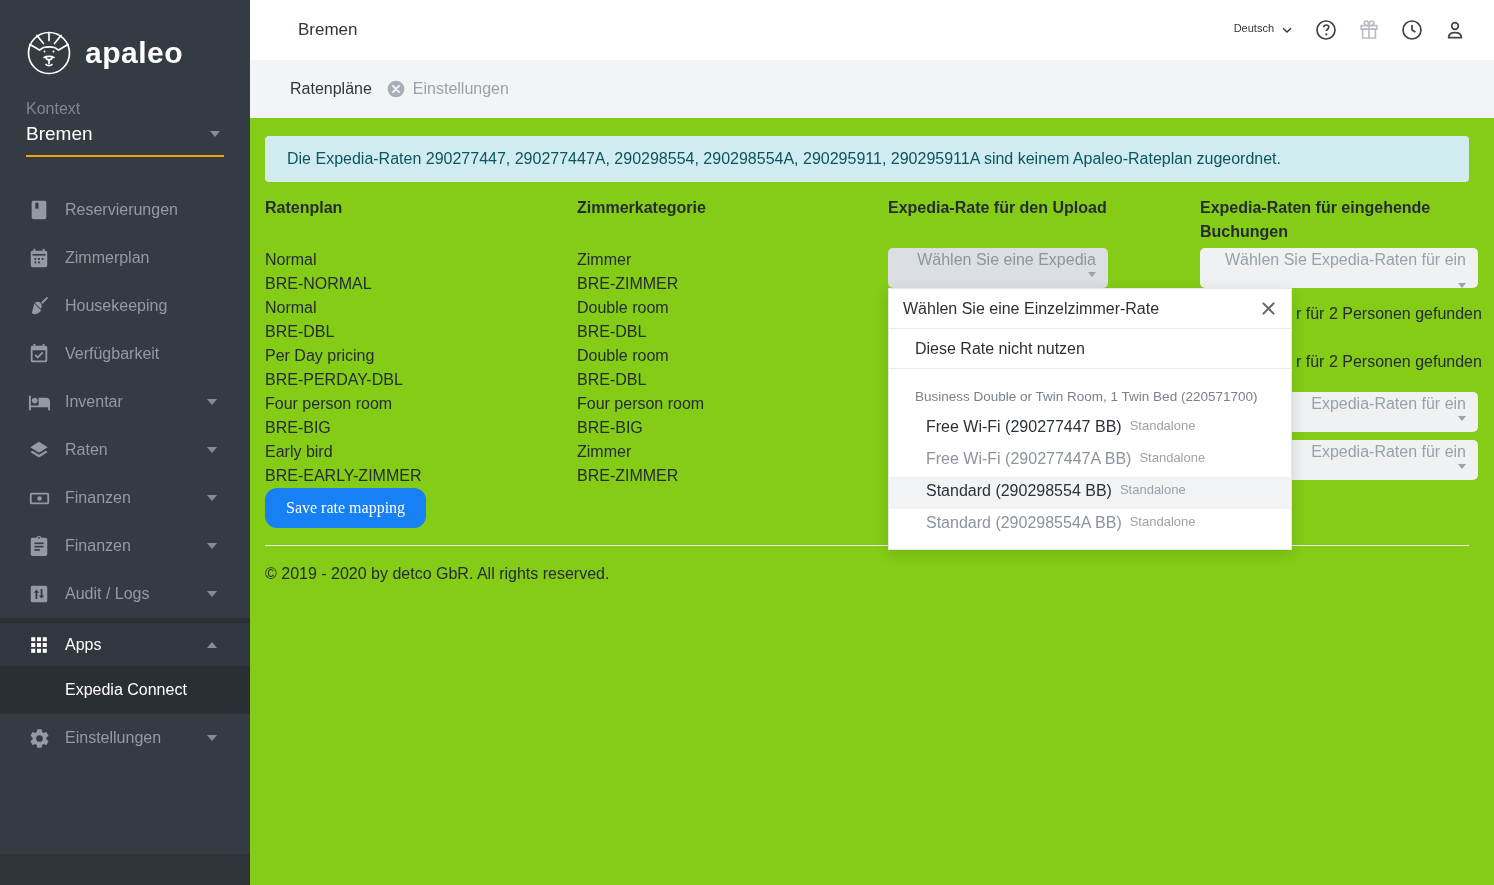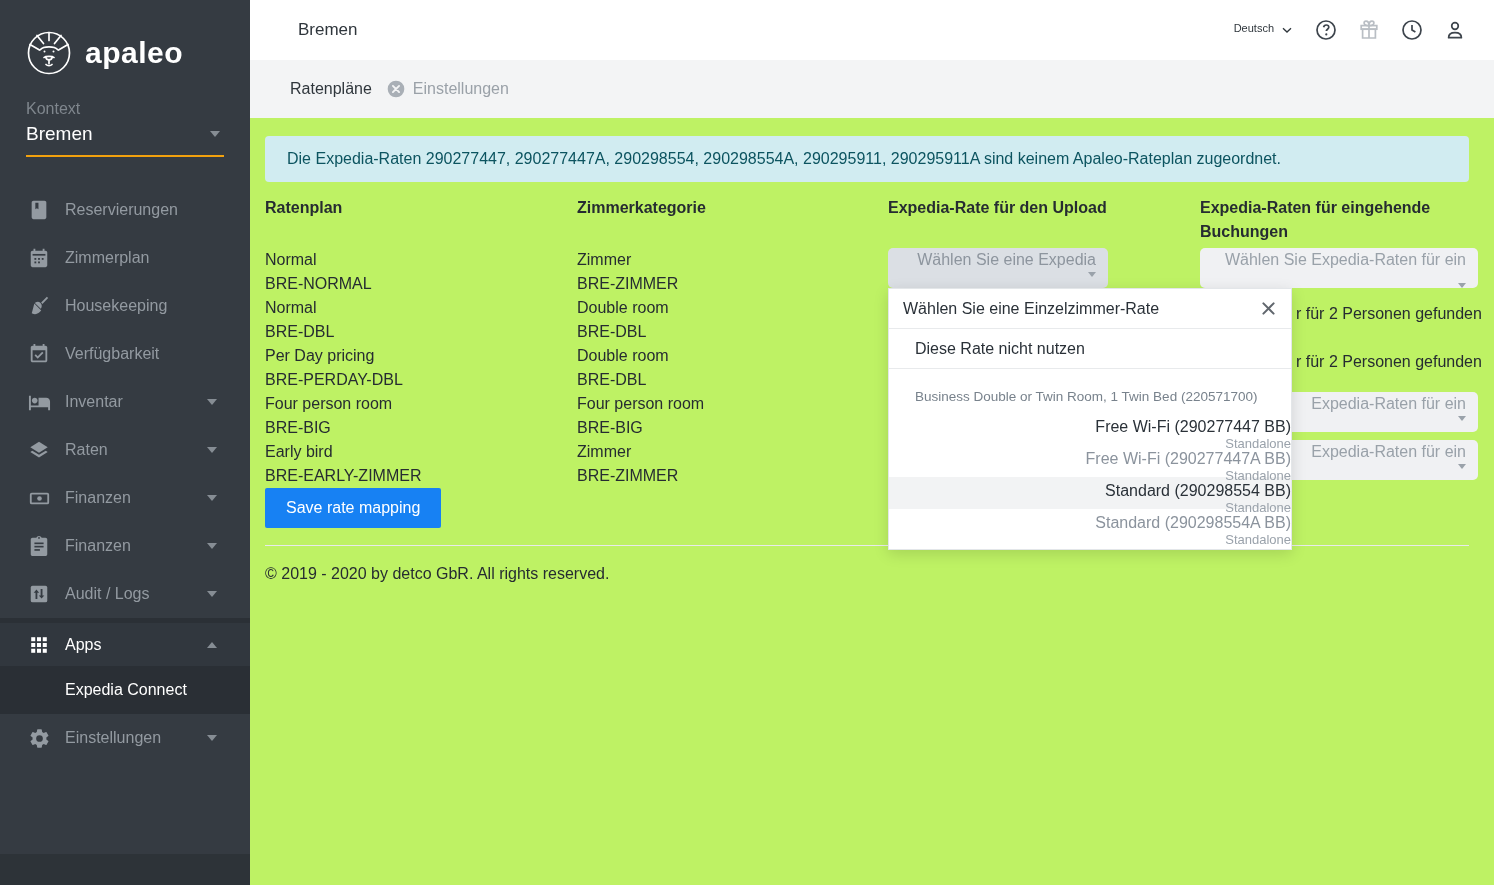--- a/index.html
+++ b/index.html
@@ -30,49 +30,49 @@
   .topbar { height:60px; background:#fff; display:flex; align-items:center; padding:0 27px 0 48px; }
   .page-title { flex:1; font-size:17px; color:#2f363c; }
   .topbar-right { display:flex; align-items:center; gap:19px; }
   .lang { display:flex; align-items:flex-start; gap:5px; font-size:11px; color:#2f363c; cursor:pointer; }
   .hicon { display:flex; align-items:center; justify-content:center; cursor:pointer; }
 
   .tabs { height:58px; background:#f3f4f5; display:flex; align-items:center; padding-left:40px; gap:14px; }
   .tab { font-size:16px; color:#2f363c; font-weight:500; cursor:pointer; }
   .tab.inactive { color:#9aa1a8; font-weight:400; display:flex; align-items:center; gap:7px; }
 
-  .content { flex:1; background:#bef264; padding:0 25px 0 15px; }
+  .content { flex:1; background:#84cc16; padding:0 25px 0 15px; }
   .alert { margin-top:18px; height:46px; line-height:46px; background:#d1ecf1; color:#0c5460; border-radius:4px; padding:0 22px; font-size:16px; white-space:nowrap; overflow:hidden; }
 
   .grid { display:grid; grid-template-columns:312px 311px 312px 1fr; }
   .grid.head { margin-top:14px; margin-bottom:4px; font-weight:bold; font-size:16px; line-height:24px; color:#262c31; }
   .grid.row { height:48px; font-size:16px; line-height:24px; color:#262c31; }
   .cellline { white-space:nowrap; overflow:hidden; }
 
   .select { display:flex; align-items:flex-end; height:40px; background:#f0f1f3; border-radius:5px; color:#99a1a9; font-size:16px; padding:0 12px 0 17px; cursor:pointer;flex-direction:column; }
   .select .slbl { white-space:nowrap; overflow:hidden; }
   .select .car { width:0; height:0; border-left:4.5px solid transparent; border-right:4.5px solid transparent; border-top:5.5px solid #9aa2aa; margin-left:7px; flex:0 0 auto; }
   .select.open { width:220px; background:#dbdfe4; color:#8d959e; padding-left:12px; }
   .select.incoming { width:278px; }
   .select.incoming .slbl { flex:1; }
   .select.fragment { margin-left:92px; width:186px; border-radius:0 5px 5px 0; padding-left:3px; }
   .occluded { margin-left:96px; margin-top:6px; white-space:nowrap; color:#262c31; }
 
-  .save-btn { display:block; height:40px; padding:0 21px; background:#1781f3; color:#fff; font-size:16px; font-family:Liberation Sans, sans-serif; border:none; border-radius:2px; cursor:pointer; }
+  .save-btn { display:block; height:40px; padding:0 21px; background:#1781f3; color:#fff; font-size:16px; font-family:Liberation Serif, serif; border:none; border-radius:12px; cursor:pointer; }
   .divider { border:none; border-top:1px solid #e8eaec; margin:17px 0 0; }
   .footer-text { margin-top:16px; font-size:16px; line-height:24px; color:#262c31; }
 
   
   .dropdown-panel { position:absolute; left:888px; top:288px; width:404px; background:#fff; border:1px solid #e3e6e9; box-shadow:0 4px 14px rgba(0,0,0,.13); z-index:30; padding-bottom:8px; }
   .dd-head { height:40px; display:flex; align-items:center; padding:0 14px; border-bottom:1px solid #e8eaec; }
   .dd-search { flex:1; border:none; outline:none; font-size:16px; color:#2a3138; font-family:"Liberation Sans", sans-serif; background:transparent; }
   .dd-close { flex:0 0 auto; cursor:pointer; display:flex; }
   .dd-none { height:40px; line-height:40px; padding-left:26px; border-bottom:1px solid #e8eaec; font-size:16px; color:#2a3138; cursor:pointer; }
   .dd-group { margin-top:18px; margin-bottom:6px; padding-left:26px; font-size:13.5px; color:#78828c; line-height:20px; }
-  .dd-opt { height:32px; display:flex; align-items:flex-end; padding-left:37px; padding-top:5px; font-size:16px; color:#2a3138; cursor:pointer;flex-direction:column; }
+  .dd-opt { height:32px; display:flex; align-items:flex-start; padding-left:37px; padding-top:5px; font-size:16px; color:#2a3138; cursor:pointer; }
   .dd-opt .tag { font-size:13px; color:#9aa2ab; margin-left:8px; }
   .dd-opt.muted { color:#8b939d; }
   .dd-opt.hl { background:#f2f3f4; }
 </style>
 </head>
 <body>
 
 <div class="app">
 
   <aside class="sidebar">

